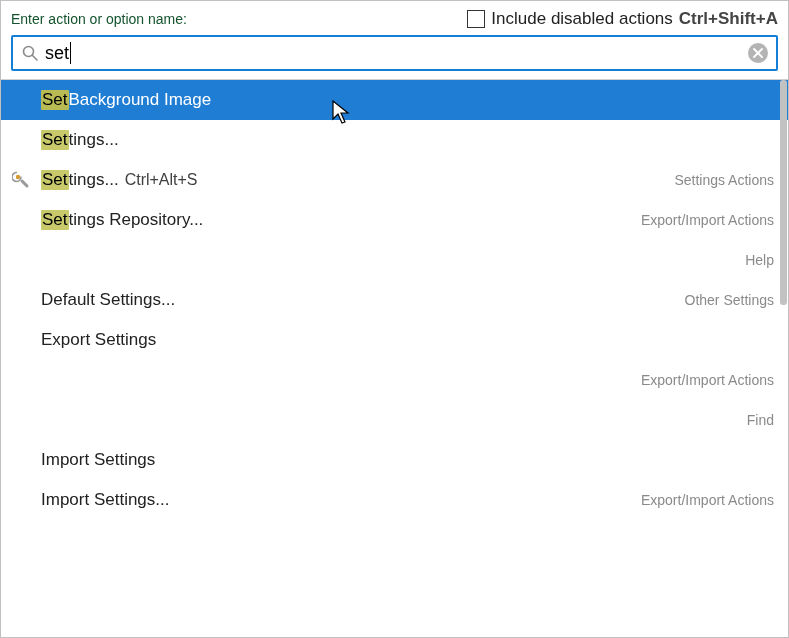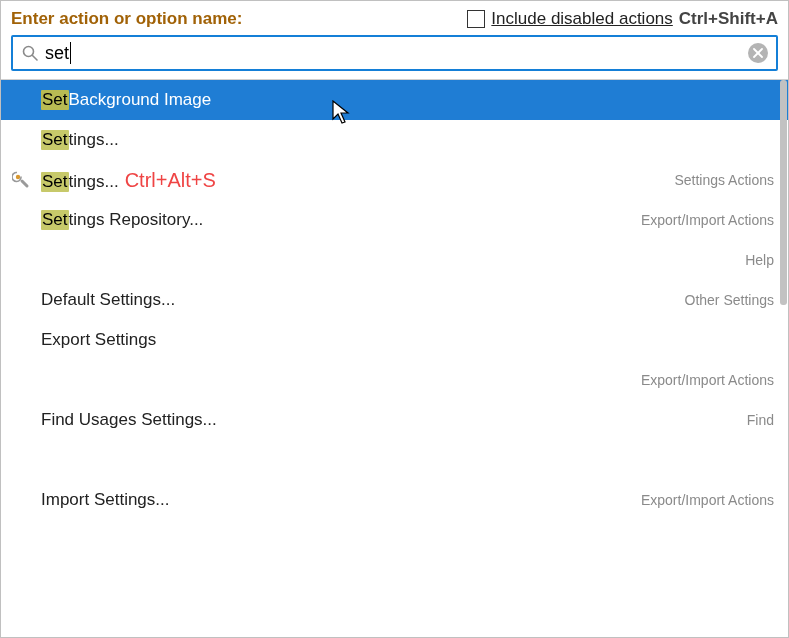--- a/index.html
+++ b/index.html
@@ -17,40 +17,39 @@
       position: relative;
       border: 1px solid #c0c0c0;
     }
     .header {
       display: flex;
       align-items: center;
       padding: 8px 10px 6px 10px;
       gap: 20px;
     }
     .header-label {
-      font-weight: 700;
-      font-size: 17px;
-      color: #a16207;
+      font-weight: 400;
+      font-size: 14px;
+      color: #14532d;
     }
     .checkbox-wrap {
       display: flex;
       align-items: center;
       gap: 6px;
       margin-left: auto;
     }
     .checkbox {
       width: 18px;
       height: 18px;
       border: 1.4px solid #333;
       background: #fff;
     }
     .checkbox-label {
       font-size: 17px;
       color: #222;
-      text-decoration: underline;
     }
     .shortcut-header {
       font-size: 17px;
       color: #444;
       font-weight: 600;
       margin-left: 0;
     }
     .search-row {
       padding: 0 10px 8px 10px;
     }
@@ -130,22 +129,22 @@
       background: #c7c96a;
       color: #000;
       border-radius: 1px;
       padding: 0 1px;
     }
     .row.selected .highlight {
       background: #b8bb53;
       color: #000;
     }
     .row .shortcut {
-      color: #ef4444;
-      font-size: 20px;
+      color: #404040;
+      font-size: 16px;
       margin-left: 6px;
     }
     .row .category {
       margin-left: auto;
       color: #8a8a8a;
       font-size: 14px;
     }
     .scrollbar {
       position: absolute;
       right: 1px;
@@ -255,26 +254,28 @@
         <span>Export Settings</span>
       </span>
     </div>
     <div class="row">
       <span class="icon-slot"></span>
       <span class="category">Export/Import Actions</span>
     </div>
     <div class="row">
       <span class="icon-slot"></span>
       <span class="label">
-        <span>Find Usages Settings...</span>
       </span>
       <span class="category">Find</span>
     </div>
     <div class="row">
       <span class="icon-slot"></span>
+      <span class="label">
+        <span>Import Settings</span>
+      </span>
     </div>
     <div class="row">
       <span class="icon-slot"></span>
       <span class="label">
         <span>Import Settings...</span>
       </span>
       <span class="category">Export/Import Actions</span>
     </div>
     <div class="scrollbar"></div>
 </div>

